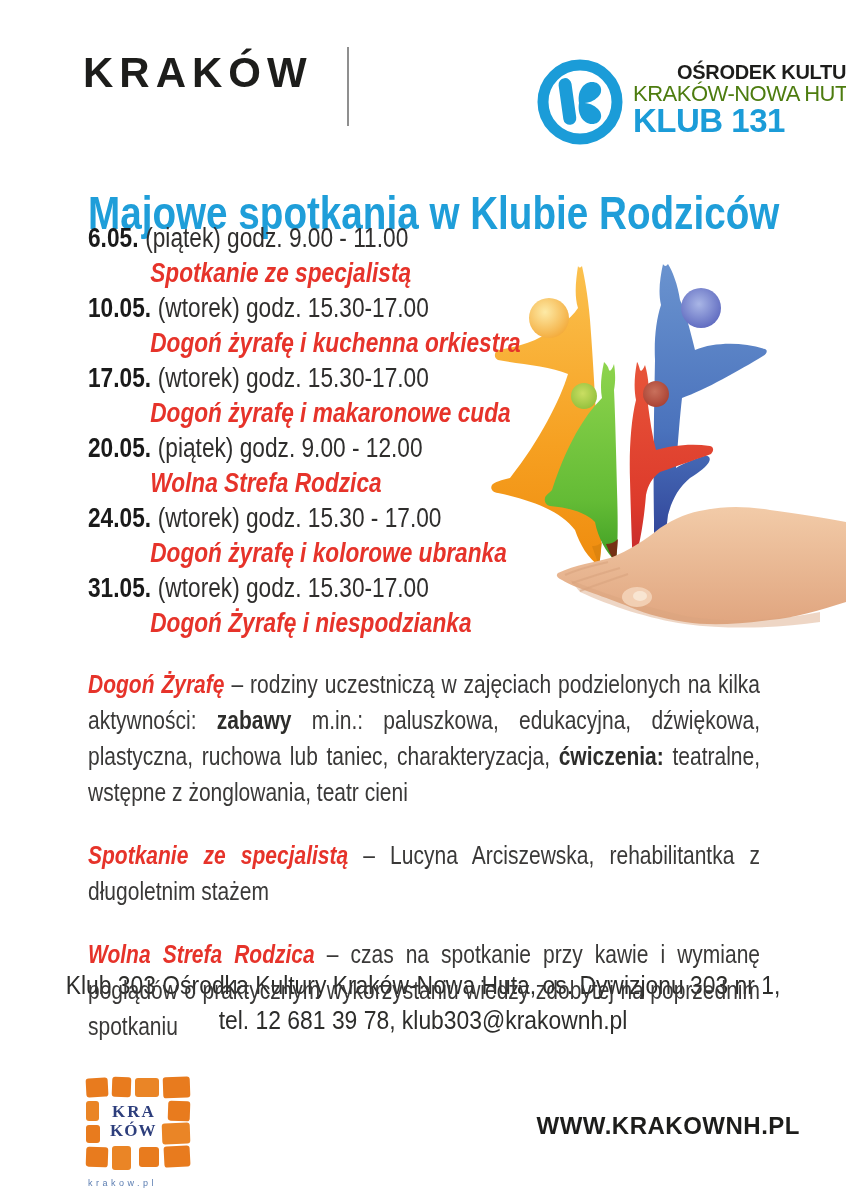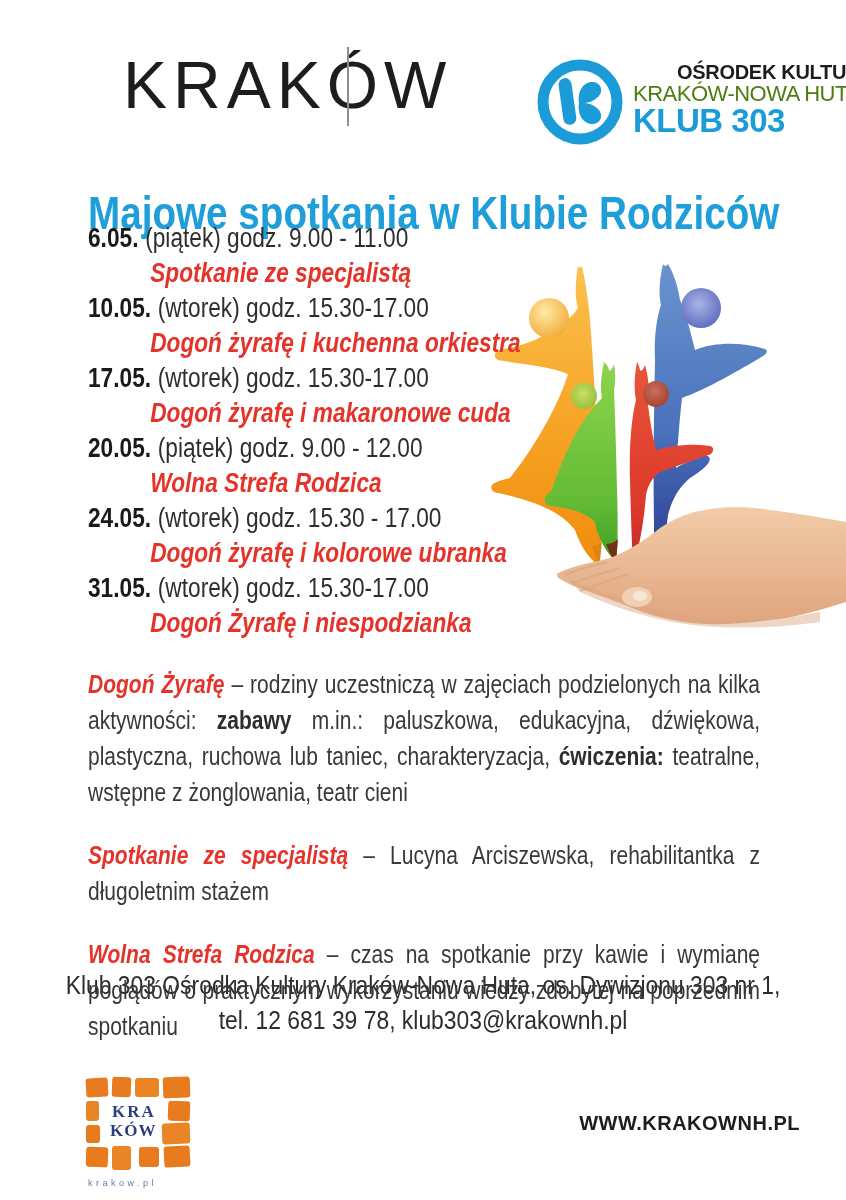--- a/index.html
+++ b/index.html
@@ -5,21 +5,21 @@
   html,body{margin:0;padding:0;background:#ffffff;}
   .poster{
     position:relative;width:846px;height:1200px;background:#ffffff;
     font-family:"Liberation Sans",sans-serif;overflow:hidden;
   }
   .cond{transform:scaleX(.84);transform-origin:0 0;}
 
   
   .city-wordmark{
     position:absolute;left:83px;top:52px;
-    font-size:66px;font-weight:normal;letter-spacing:6px;color:#1d1d1b;line-height:1;margin-left:40px;
+    font-size:42px;font-weight:bold;letter-spacing:6px;color:#1d1d1b;line-height:1;
   }
   .header-divider{position:absolute;left:347px;top:47px;width:2px;height:79px;background:#8f8f8f;}
   .org-logo{position:absolute;left:537px;top:58px;width:260px;height:90px;}
   .org-badge{position:absolute;left:0;top:1px;width:86px;height:86px;}
   .org-text{position:absolute;left:96px;top:4px;width:170px;}
   .org-l1{font-size:20px;font-weight:bold;color:#1d1d1b;line-height:21px;letter-spacing:-.3px;white-space:nowrap;margin-left:44px;}
   .org-l2{font-size:22px;color:#4d7c0f;line-height:21px;letter-spacing:-.5px;white-space:nowrap;}
   .org-l3{font-size:33px;font-weight:bold;color:#1b9cd8;line-height:34px;letter-spacing:-.5px;white-space:nowrap;}
 
   
@@ -47,42 +47,42 @@
   .lead{color:#e6332a;font-weight:bold;font-style:italic;}
   .bld{font-weight:bold;color:#2d2d2b;}
 
   
   .contact{position:absolute;left:0;top:968px;width:846px;text-align:center;
     font-size:26px;line-height:35px;color:#2d2d2b;
     transform:scaleX(.88);transform-origin:50% 0;}
 
   
   .krakow-logo{position:absolute;left:84px;top:1076px;width:112px;height:118px;}
-  .website{position:absolute;right:46px;top:1112px;font-size:20px;font-weight:bold;
+  .website{position:absolute;right:46px;top:1112px;font-size:24px;font-weight:bold;
     color:#1d1d1b;letter-spacing:.5px;white-space:nowrap;}
 </style>
 </head>
 <body>
 
 <div class="poster">
 
   <div class="city-wordmark">KRAKÓW</div>
   <div class="header-divider"></div>
 
   <div class="org-logo">
     <svg class="org-badge" viewBox="0 0 86 86">
       <circle cx="43" cy="43" r="37" fill="#ffffff" stroke="#1b9cd8" stroke-width="11"></circle>
       <rect x="24" y="19" width="13" height="47" rx="6.5" fill="#1b9cd8" transform="rotate(-8 30 43)"></rect>
       <path d="M42,44 C40,33 46,23 55,23 C64,23 67,32 61,38 C56,43 49,45 42,44 Z" fill="#1b9cd8"></path>
       <path d="M42,44 C40,55 46,65 55,65 C64,65 67,56 61,50 C56,45 49,43 42,44 Z" fill="#1b9cd8"></path>
     </svg>
     <div class="org-text">
       <div class="org-l1">OŚRODEK KULTURY</div>
       <div class="org-l2">KRAKÓW-NOWA HUTA</div>
-      <div class="org-l3">KLUB 303</div>
+      <div class="org-l3">KLUB 131</div>
     </div>
   </div>
 
   <h1 class="page-title">Majowe spotkania w Klubie Rodziców</h1>
 
   <div class="events cond">
     <div class="event">
       <div class="ev-main"><span class="ev-date">6.05.</span><span>(piątek) godz. 9.00 - 11.00</span></div>
       <div class="ev-name">Spotkanie ze specjalistą</div>
     </div>

